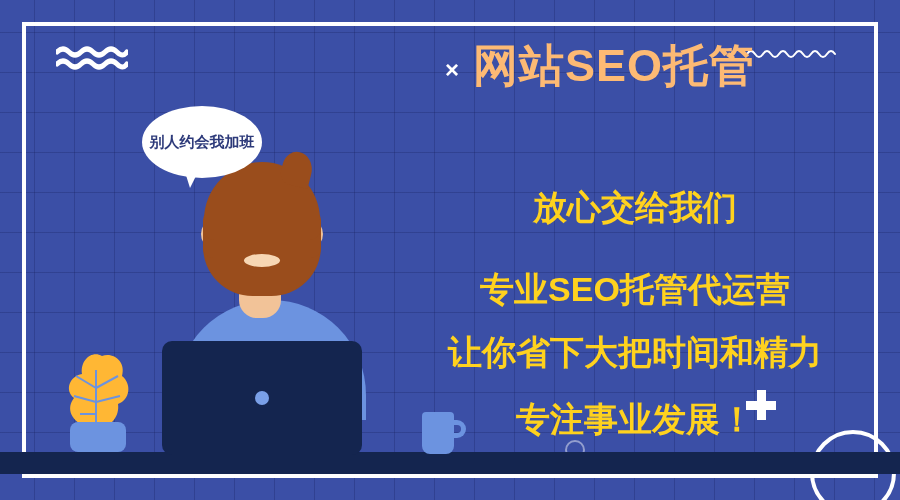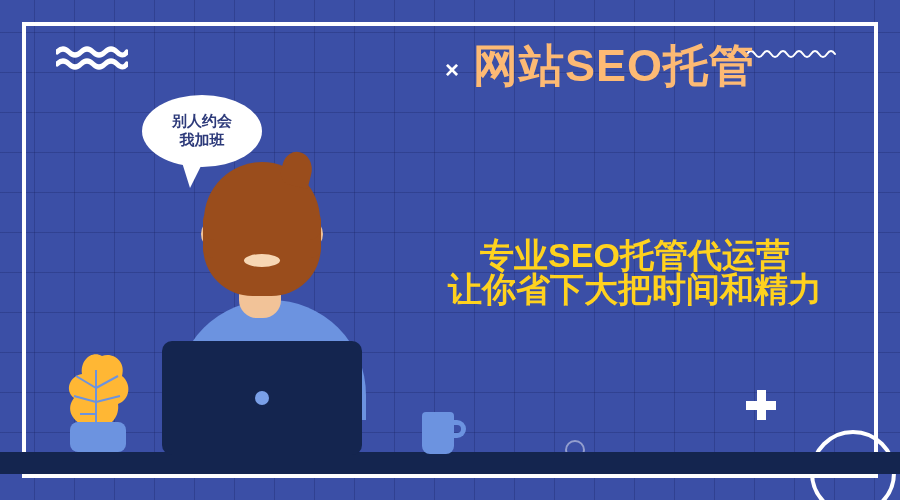--- a/index.html
+++ b/index.html
@@ -81,29 +81,29 @@
     position:absolute;left:400px;top:190px;width:470px;
     text-align:center;
   }
   .slogan{
     color:#ffd21e;font-weight:bold;
     white-space:nowrap;
     line-height:1;
   }
   .slogan.l1{font-size:34px;}
   .slogan.l2{font-size:34px;margin-top:48px;}
-  .slogan.l3{font-size:34px;}
+  .slogan.l3{font-size:34px;margin-top:32px;font-family:Liberation Mono, monospace;}
   .slogan.l4{font-size:34px;margin-top:30px;}
 
   
   .bubble{
-    position:absolute;left:142px;top:95px;
+    position:absolute;left:142px;top:106px;
     width:120px;height:72px;
     background:#ffffff;border-radius:50%;
-    display:flex;flex-direction:column;align-items:center;justify-content:center;
+    display:flex;flex-direction:row;align-items:center;justify-content:center;
     z-index:6;
     text-align:center;
   }
   .bubble span{
     color:#2d3a7a;font-size:15px;font-weight:bold;line-height:1.25;
     white-space:nowrap;
   }
   .bubble-tail{
     position:absolute;left:180px;top:156px;
     width:0;height:0;
@@ -230,22 +230,24 @@
   <div class="plus"></div>
 
   <div class="headline">
     <div class="title-row">
       <span class="x-mark">×</span>
       <span class="title-text">网站SEO托管</span>
     </div>
   </div>
 
   <div class="slogans">
+    <div class="slogan l1">放心交给我们</div>
     <div class="slogan l2">专业SEO托管代运营</div>
     <div class="slogan l3">让你省下大把时间和精力</div>
+    <div class="slogan l4">专注事业发展！</div>
   </div>
 
   <div class="bubble-tail"></div>
   <div class="bubble">
     <span>别人约会</span>
     <span>我加班</span>
   </div>
 
   <div class="person">
     <div class="body"></div>

